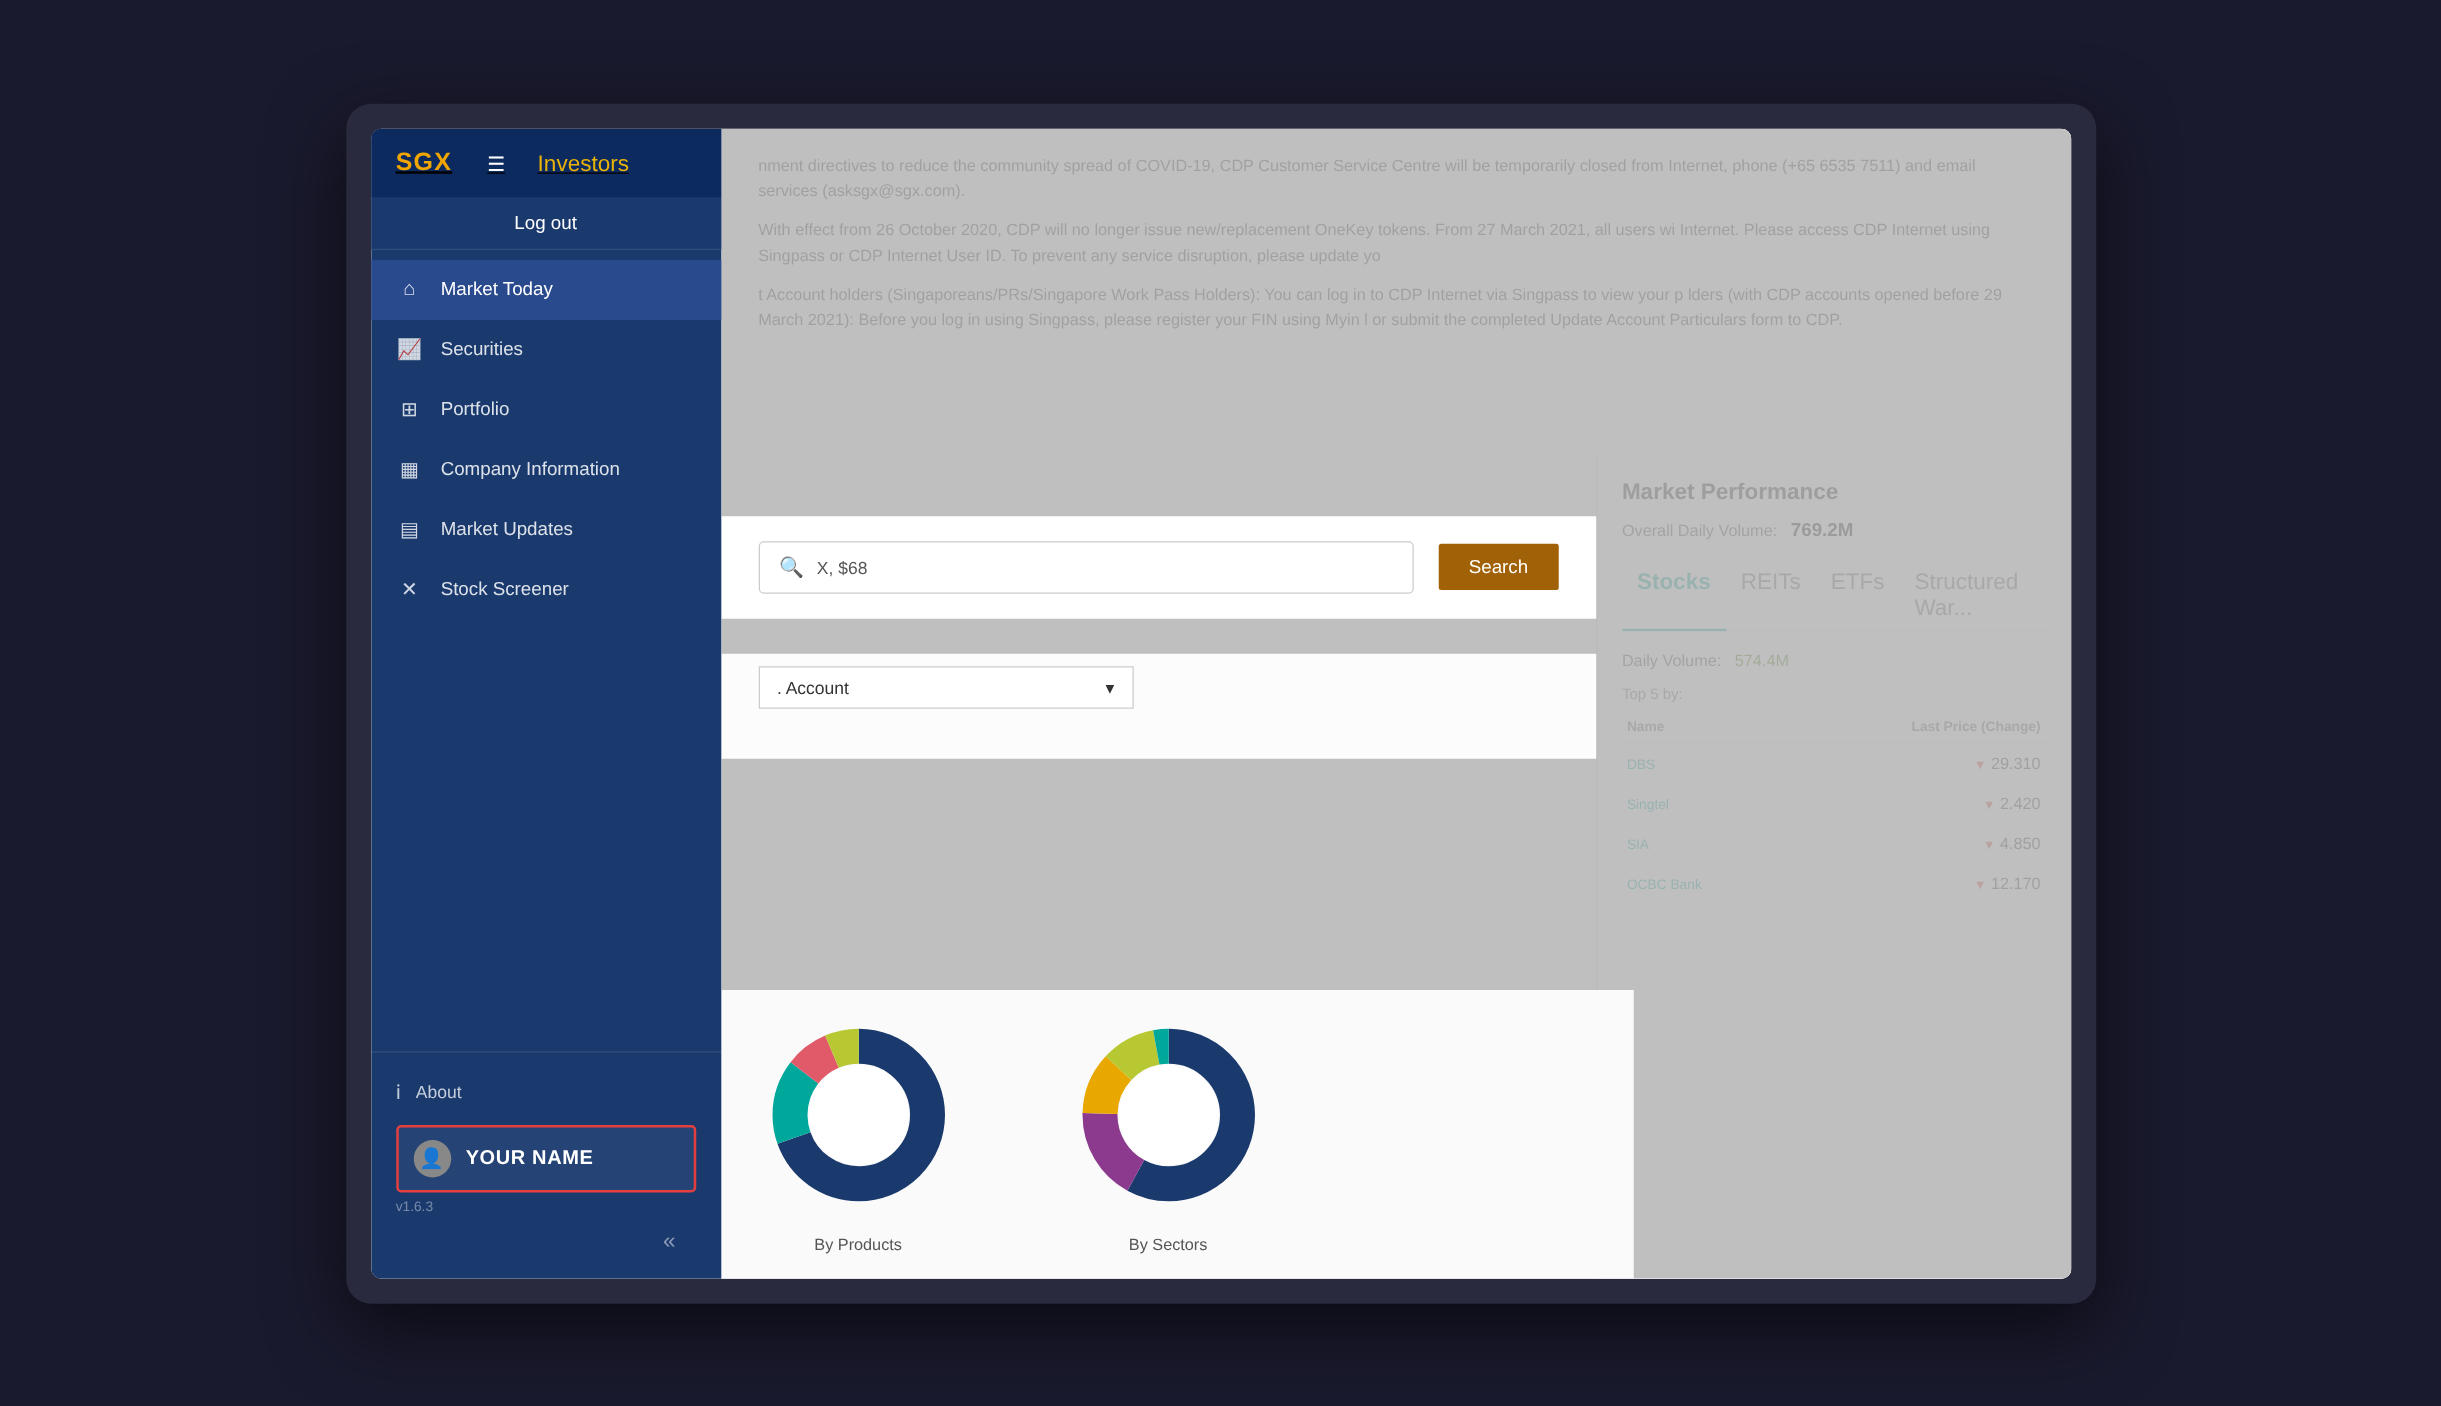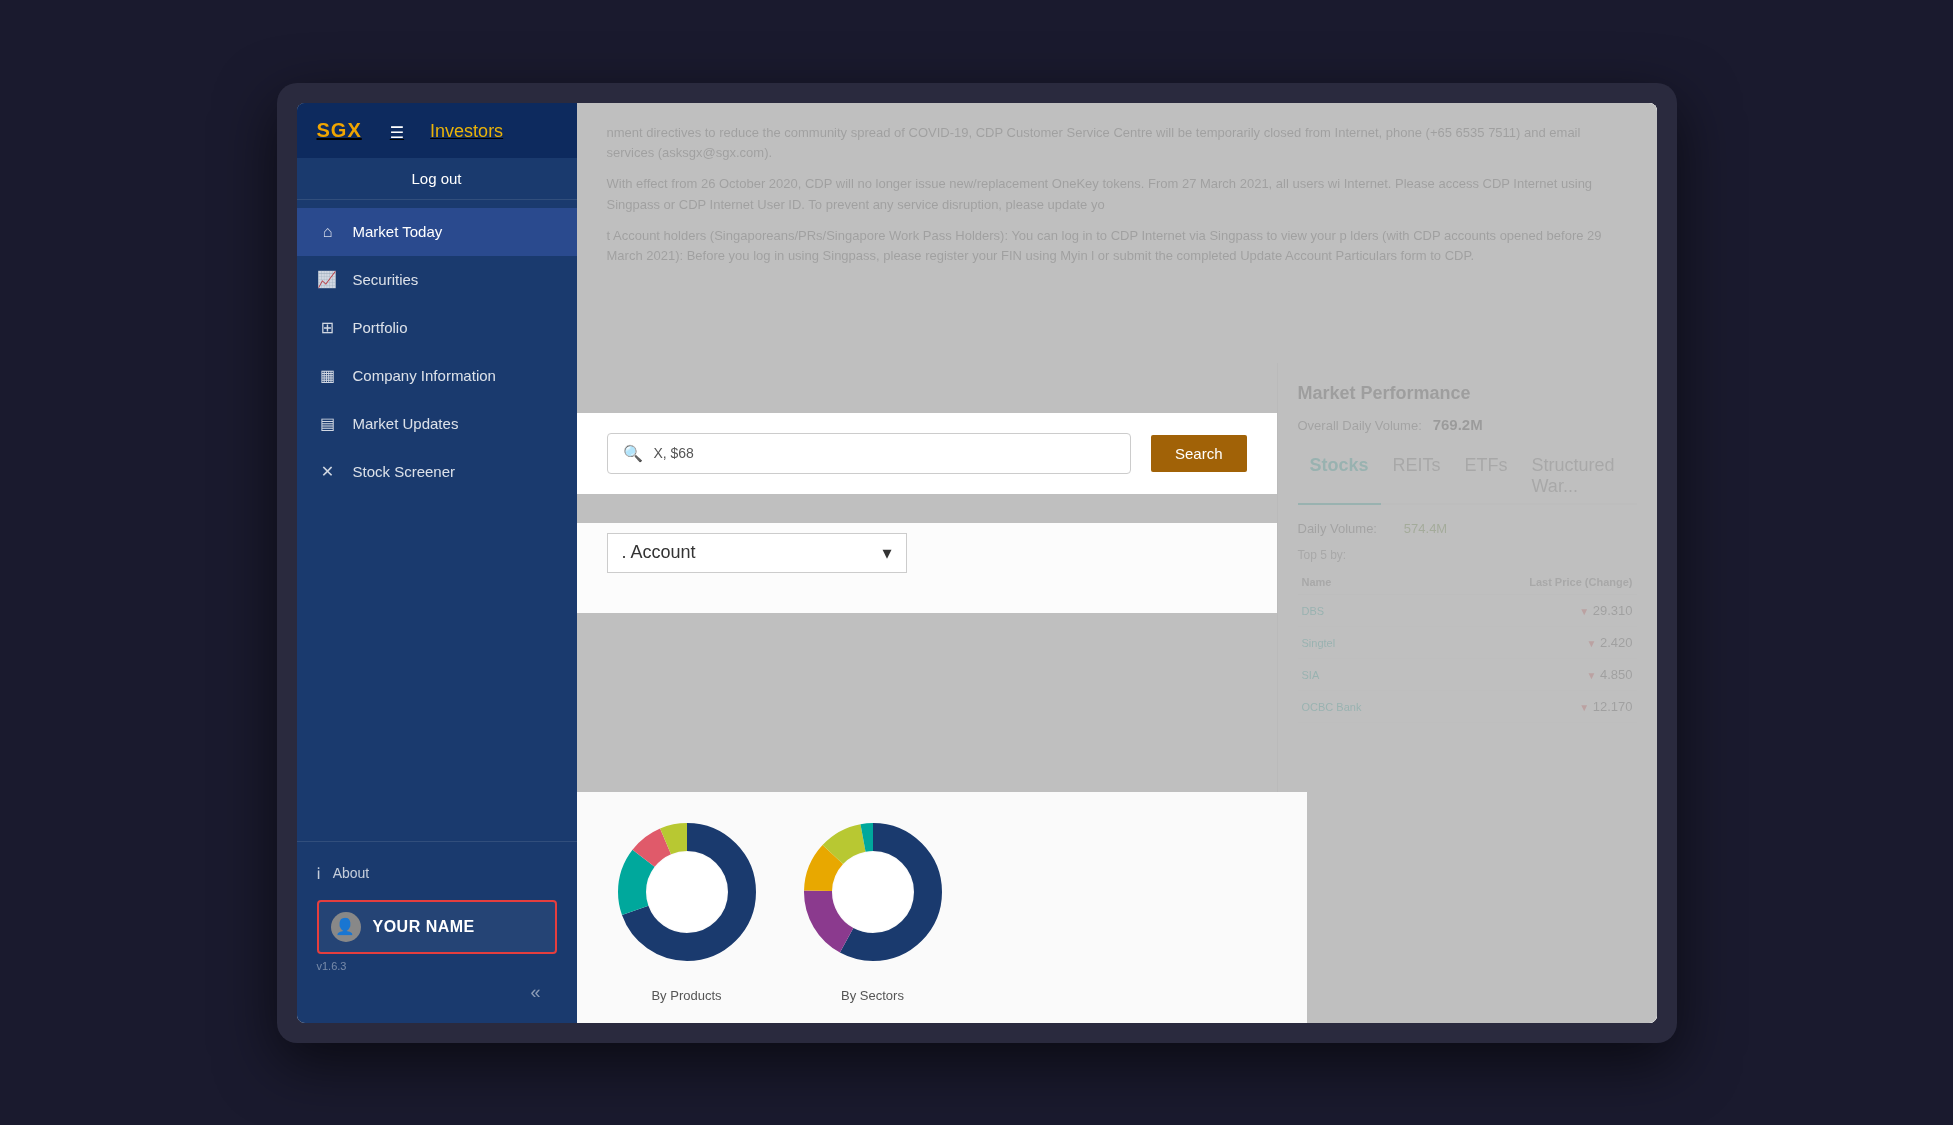--- a/index.html
+++ b/index.html
@@ -255,27 +255,27 @@
     .account-dropdown {
       display: flex;
       align-items: center;
       justify-content: space-between;
       border: 1px solid #ccc;
       padding: 8px 14px;
       max-width: 300px;
       margin-bottom: 30px;
       background: white;
       cursor: pointer;
-      font-size: 18px;
+      font-size: 14px;
       color: #333;
     }
 
     .charts-row {
       display: flex;
-      gap: 26px;
+      gap: 88px;
     }
 
     .chart-item {
       display: flex;
       flex-direction: column;
       align-items: center;
       gap: 16px;
     }
 
     .chart-label {
@@ -340,21 +340,20 @@
 
     .daily-volume {
       font-size: 13px;
       color: #444;
       margin-bottom: 12px;
     }
 
     .daily-volume strong {
       color: #4d7c0f;
       font-weight: 400;
-      margin-left: 16px;
     }
 
     .top5-label {
       font-size: 12px;
       color: #666;
       margin-bottom: 8px;
     }
 
     .top5-tabs {
       display: flex;

